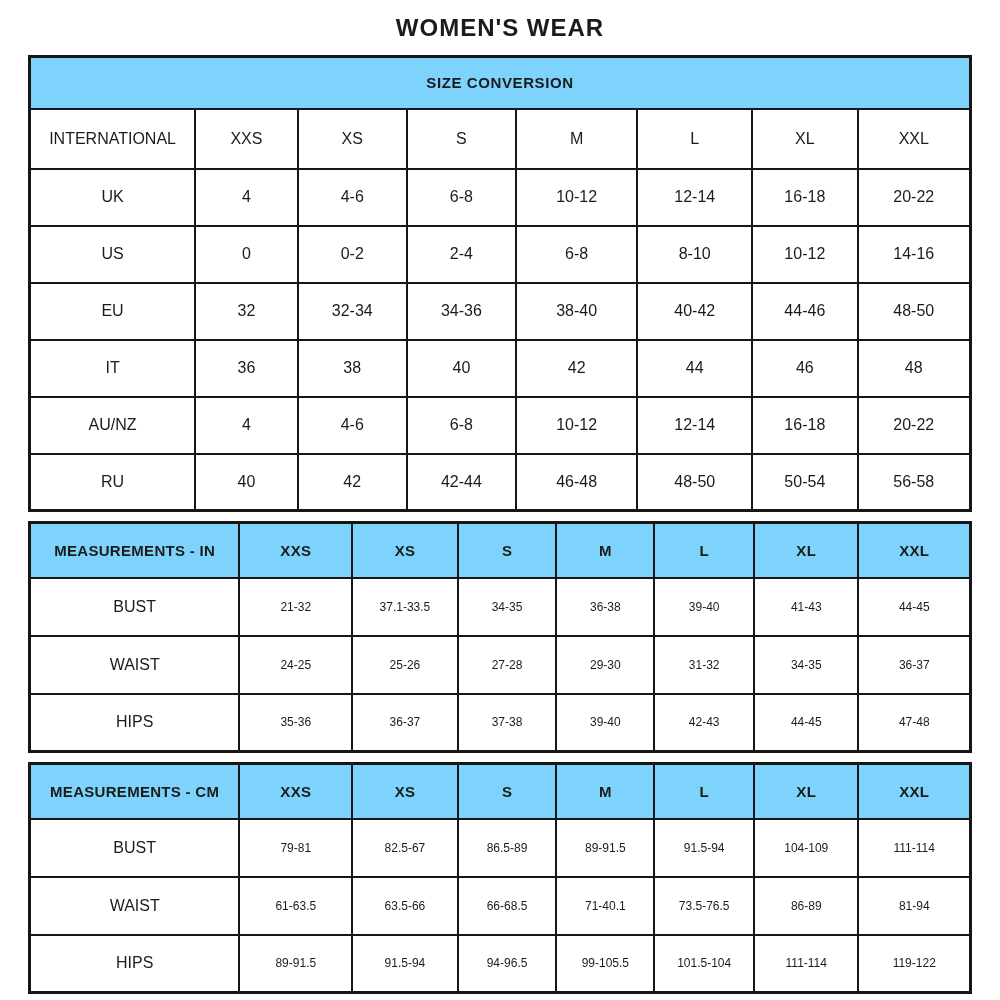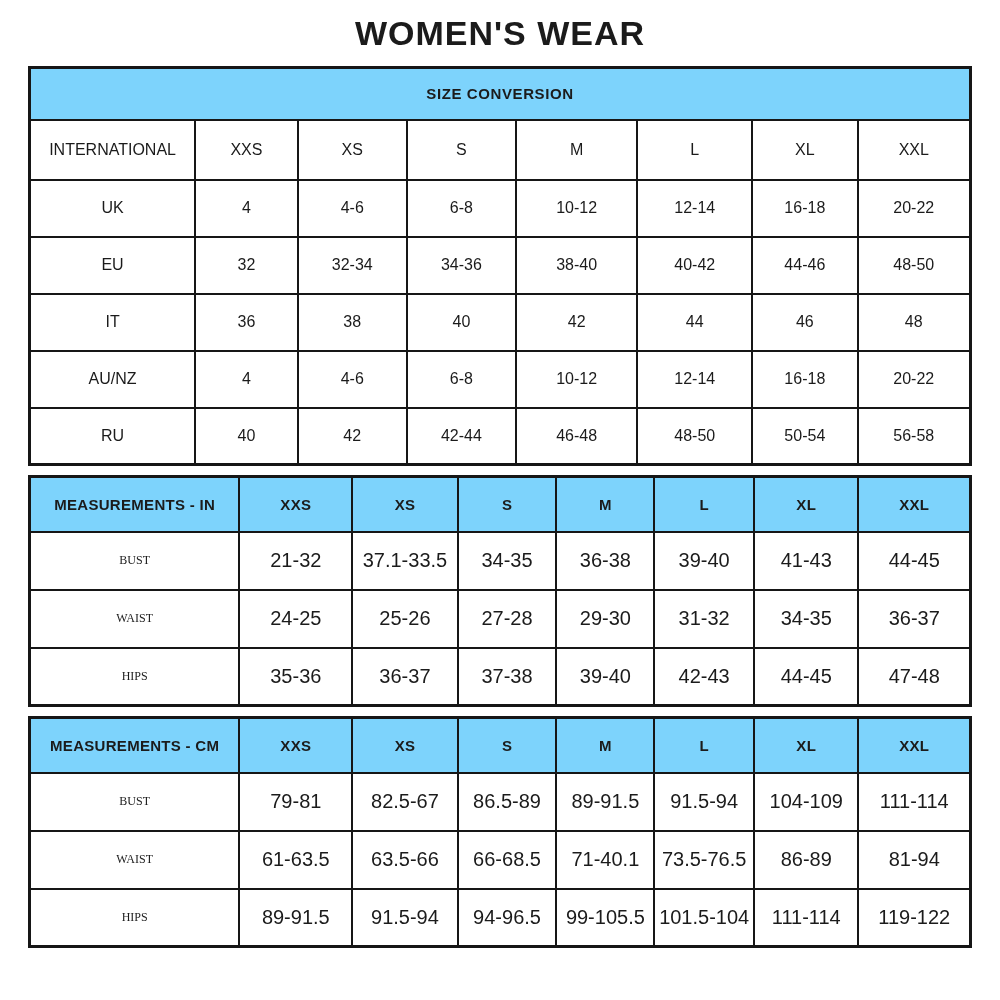--- a/index.html
+++ b/index.html
@@ -10,21 +10,21 @@
     -webkit-font-smoothing: antialiased;
   }
   .page {
     width: 1000px;
     height: 1000px;
     padding: 6px 28px 0 28px;
     background: #ffffff;
   }
   .page-title {
     text-align: center;
-    font-size: 34px;
+    font-size: 24px;
     font-weight: bold;
     letter-spacing: 1px;
     margin: 8px 0 13px 0;
   }
   table {
     width: 100%;
     border-collapse: collapse;
     table-layout: fixed;
     border: 3px solid #161616;
   }
@@ -56,22 +56,22 @@
   
   .meas { margin-top: 9px; }
   .meas-head-row th {
     height: 55px;
     font-size: 15px;
     font-weight: bold;
     letter-spacing: 0.3px;
     text-align: center;
   }
   .meas-body-row td { height: 58px; }
-  .meas-body-row .row-label { font-size: 12px; font-family: Liberation Serif, serif; }
-  .meas-body-row .val { font-size: 20px; }
+  .meas-body-row .row-label { font-size: 16px; }
+  .meas-body-row .val { font-size: 12px; }
 </style>
 </head>
 <body>
 
 <div class="page">
 
   <h1 class="page-title">WOMEN'S WEAR</h1>
 
   <table class="conv">
     <colgroup>
@@ -104,20 +104,30 @@
           <td class="row-label">UK</td>
           <td class="val">4</td>
           <td class="val">4-6</td>
           <td class="val">6-8</td>
           <td class="val">10-12</td>
           <td class="val">12-14</td>
           <td class="val">16-18</td>
           <td class="val">20-22</td>
         </tr>
         <tr class="conv-body-row">
+          <td class="row-label">US</td>
+          <td class="val">0</td>
+          <td class="val">0-2</td>
+          <td class="val">2-4</td>
+          <td class="val">6-8</td>
+          <td class="val">8-10</td>
+          <td class="val">10-12</td>
+          <td class="val">14-16</td>
+        </tr>
+        <tr class="conv-body-row">
           <td class="row-label">EU</td>
           <td class="val">32</td>
           <td class="val">32-34</td>
           <td class="val">34-36</td>
           <td class="val">38-40</td>
           <td class="val">40-42</td>
           <td class="val">44-46</td>
           <td class="val">48-50</td>
         </tr>
         <tr class="conv-body-row">

